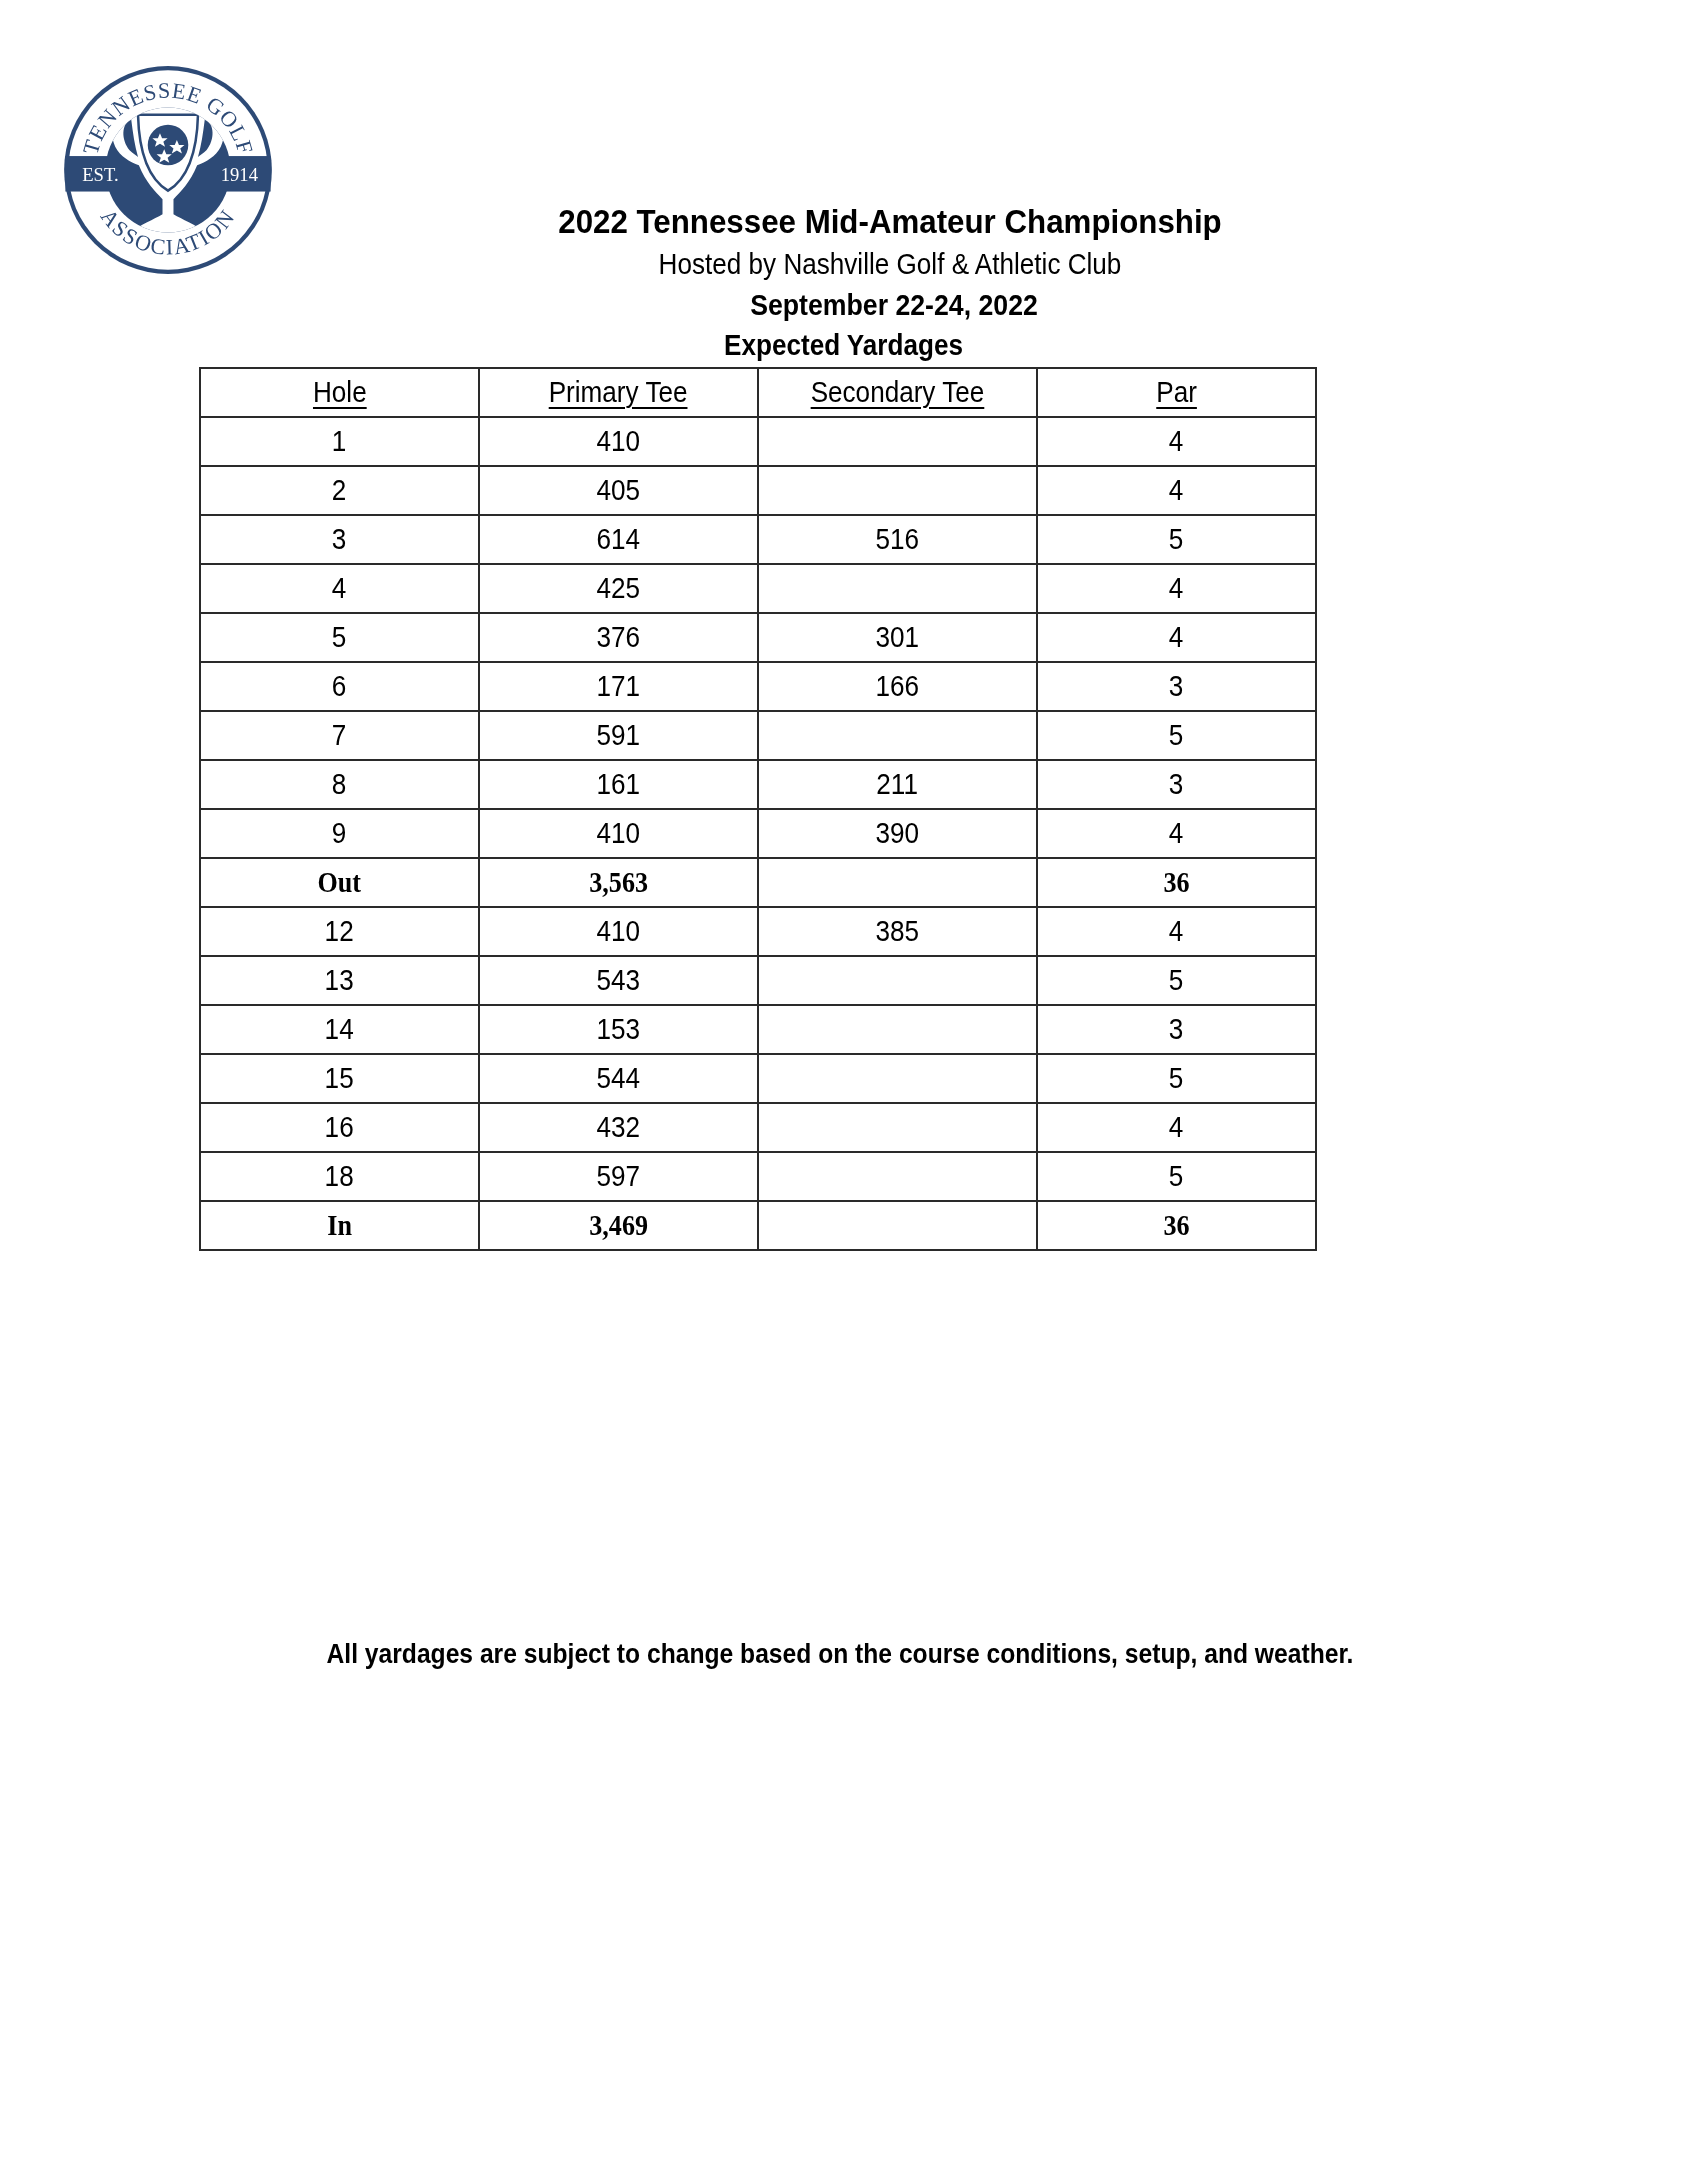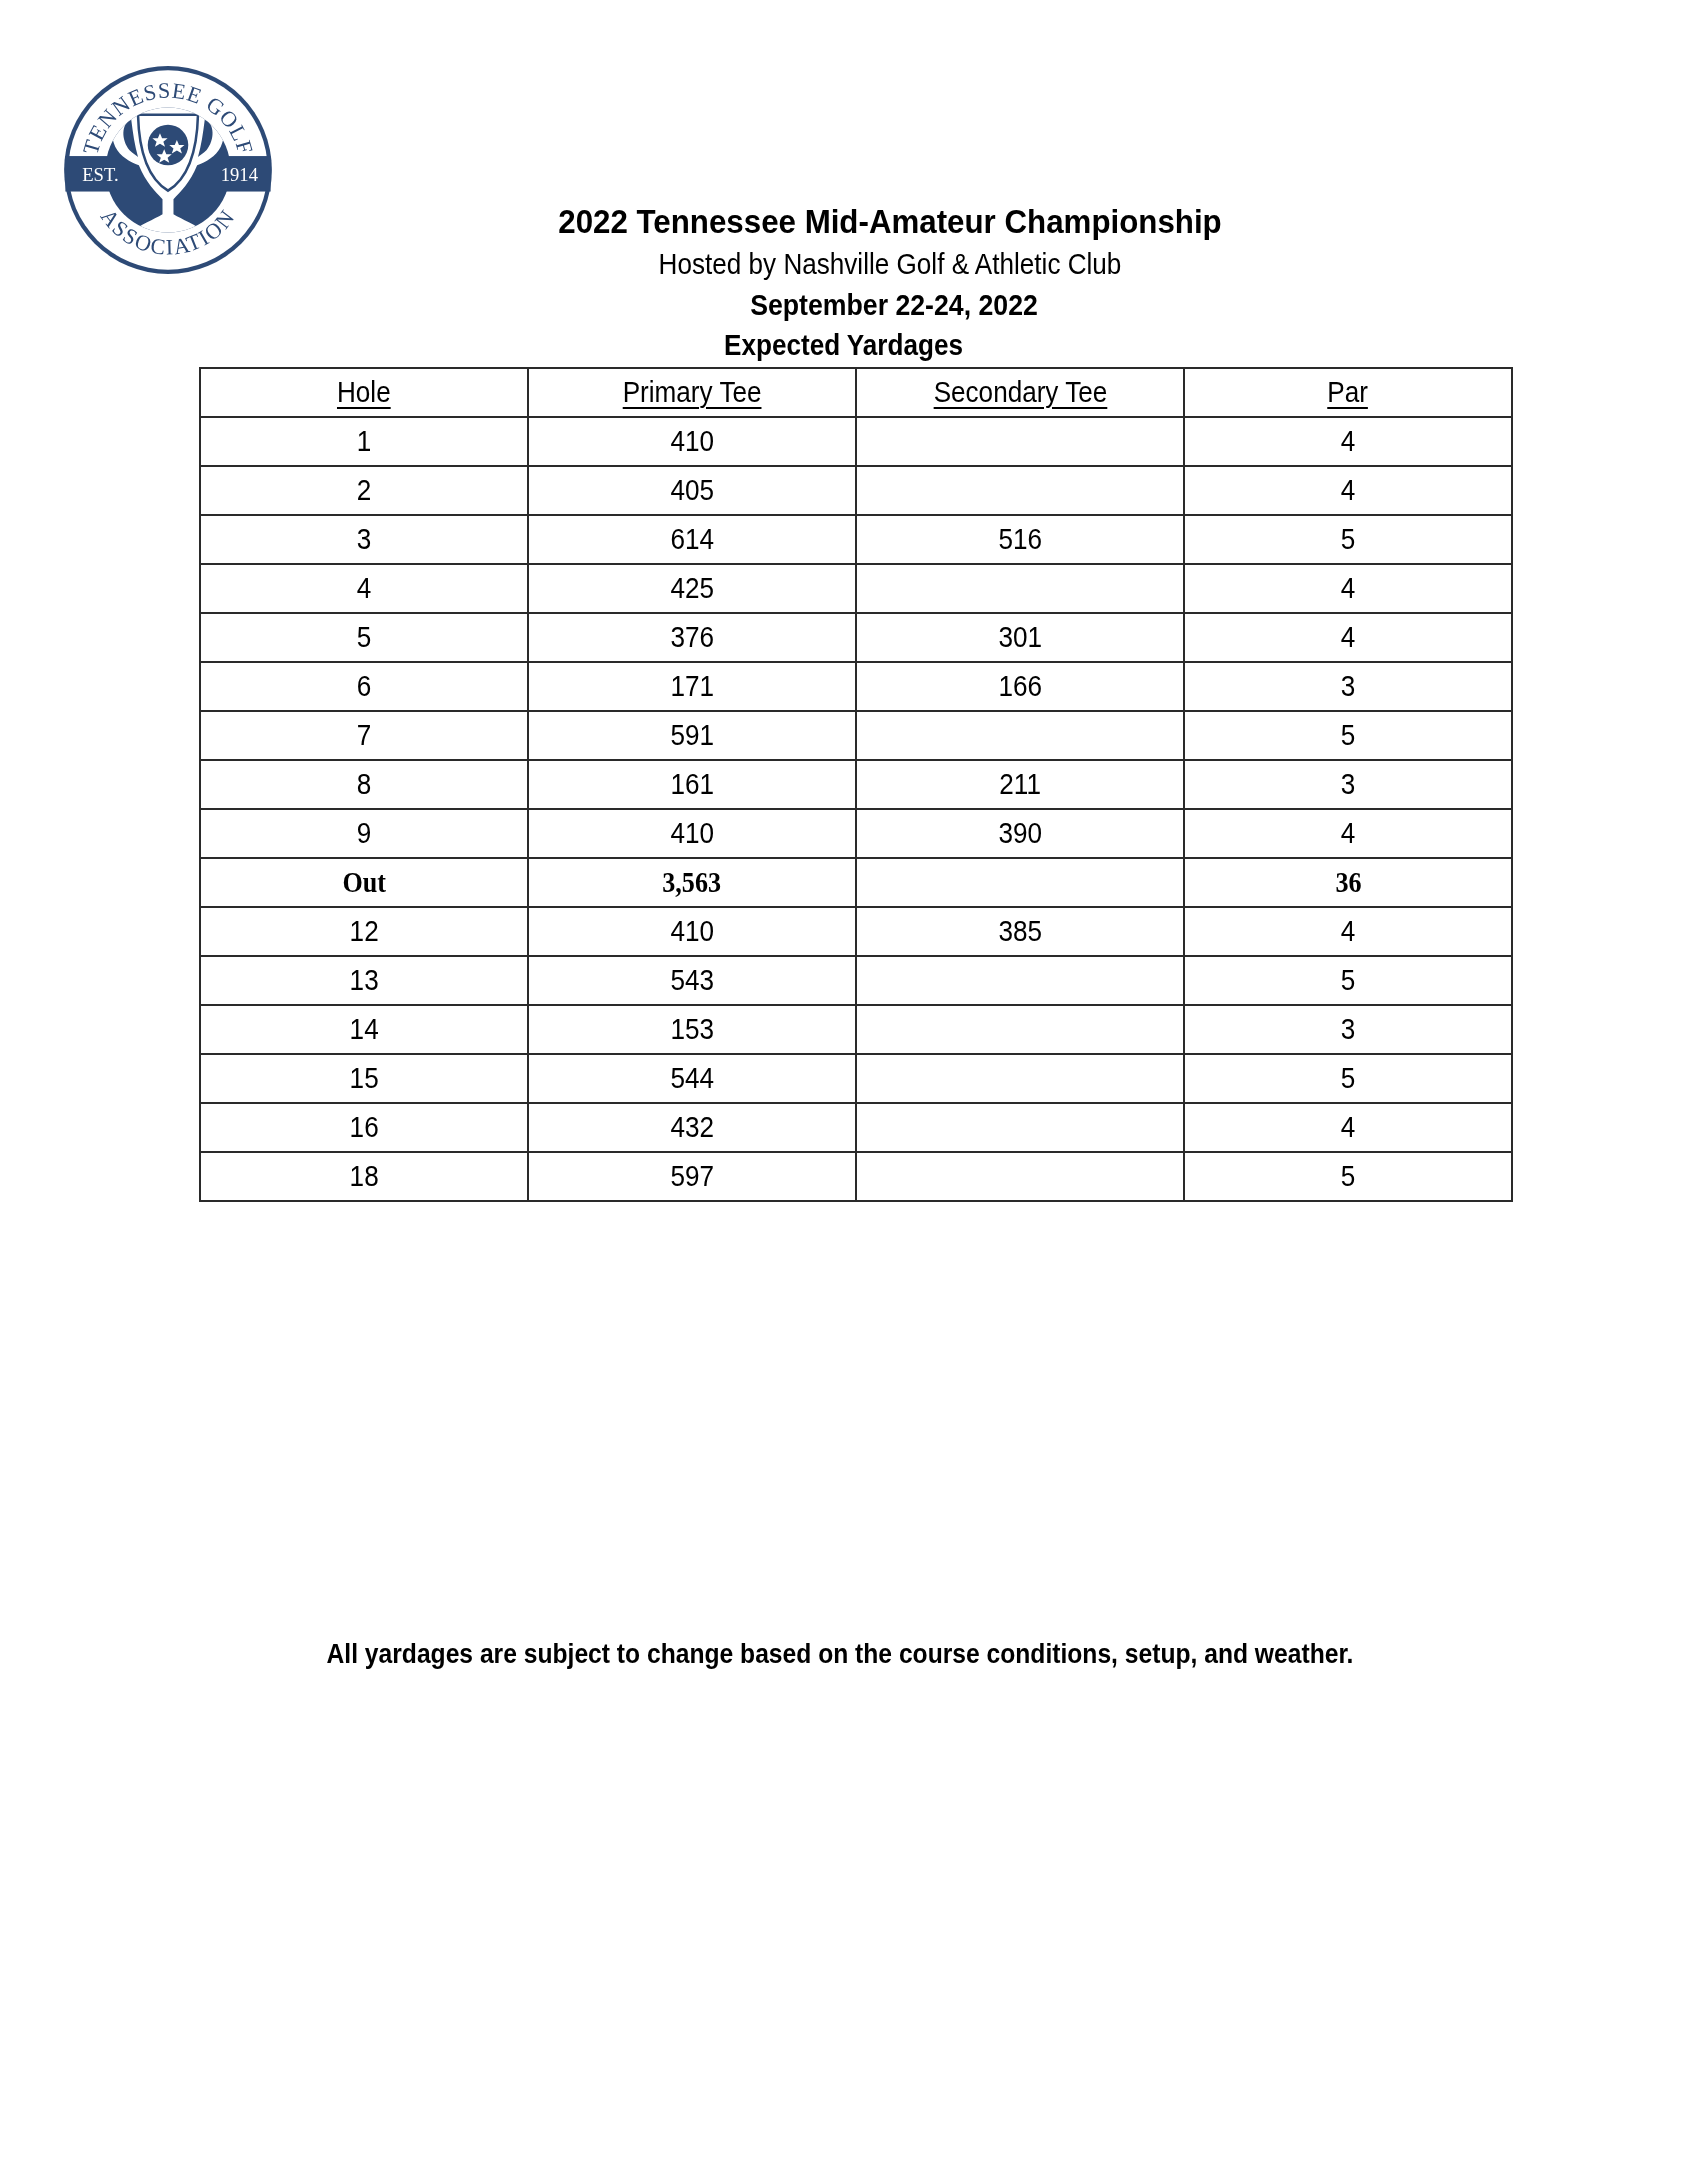--- a/index.html
+++ b/index.html
@@ -52,21 +52,21 @@
       left: 0; width: 1687px;
       top: 329px;
       font-size: 29px;
       font-weight: bold;
       transform: scaleX(0.9);
     }
     table.yardage {
       position: absolute;
       left: 199px;
       top: 367px;
-      width: 1314px;
+      width: 1118px;
       border-collapse: collapse;
       table-layout: fixed;
     }
     table.yardage td, table.yardage th {
       border: 2.5px solid #2a2a2a;
       height: 47px;
       padding: 0;
       text-align: center;
       vertical-align: middle;
       font-size: 29px;
@@ -243,17 +243,23 @@
         <td><span>432</span></td>
         <td><span></span></td>
         <td><span>4</span></td>
       </tr>
       <tr>
         <td><span>18</span></td>
         <td><span>597</span></td>
         <td><span></span></td>
         <td><span>5</span></td>
       </tr>
+      <tr class="bold">
+        <td><span>In</span></td>
+        <td><span>3,469</span></td>
+        <td><span></span></td>
+        <td><span>36</span></td>
+      </tr>
     </tbody>
 </table>
 
 <div class="line footer">All yardages are subject to change based on the course conditions, setup, and weather.</div>
 
 
 </body></html>

